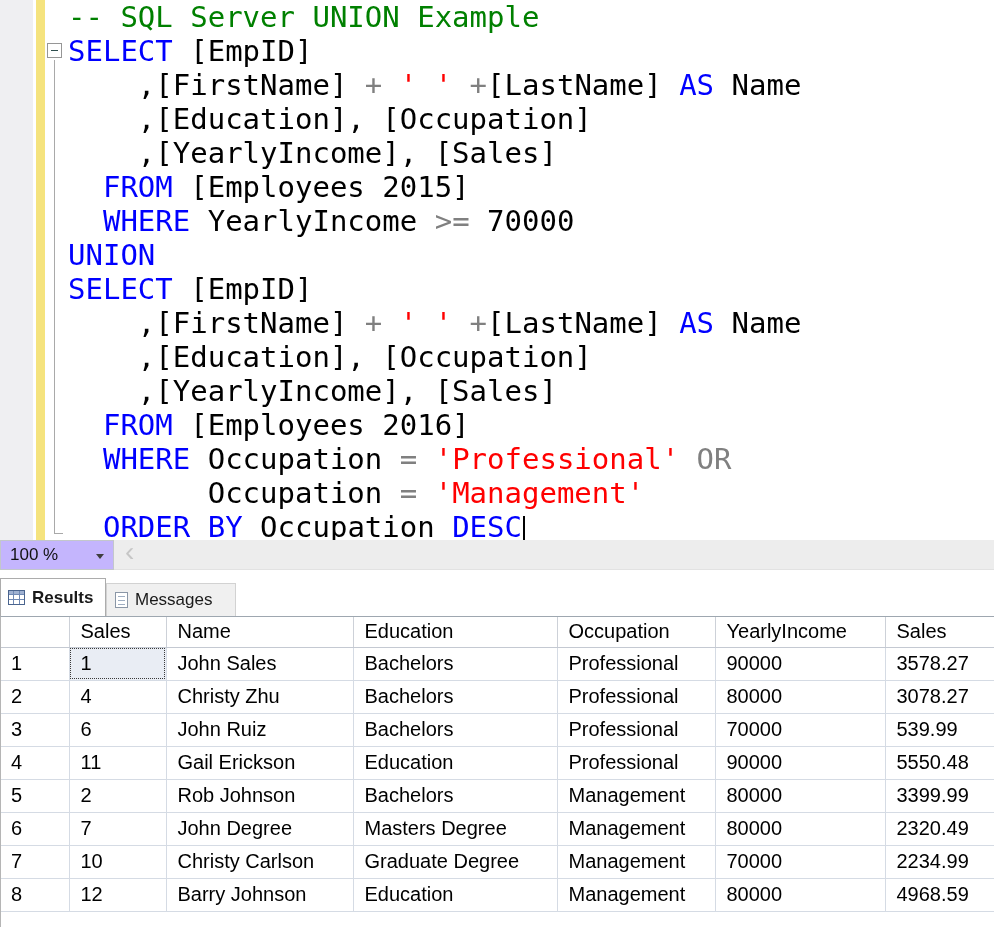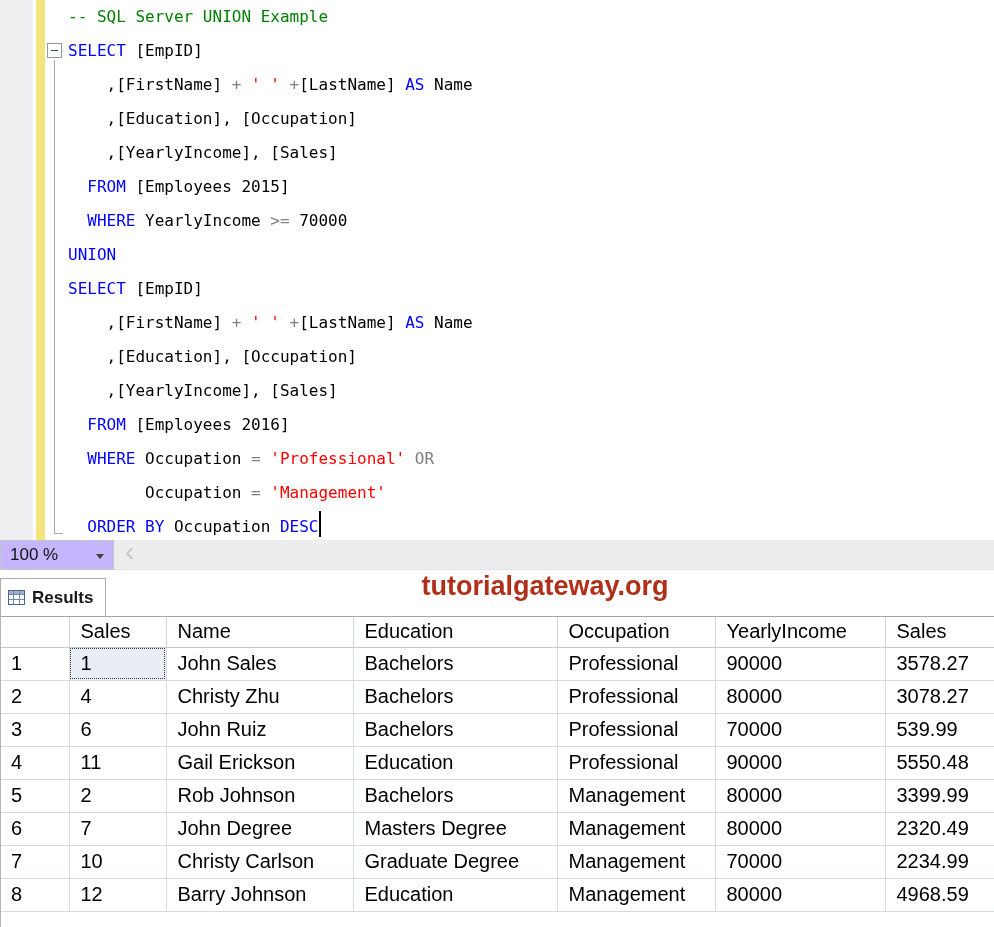--- a/index.html
+++ b/index.html
@@ -9,21 +9,21 @@
   
   .editor { position:relative; width:994px; height:540px; background:#fff; overflow:hidden; }
   .gutter { position:absolute; left:0; top:0; width:33px; height:100%; background:#EFEFF2; }
   .track-bar { position:absolute; left:36px; top:0; width:9px; height:100%; background:var(--track_bar,#F5E37E); }
   .collapse-box { position:absolute; left:47px; top:43px; width:15px; height:15px;
                   background:#fff; border:1px solid #969696; }
   .collapse-box::after { content:""; position:absolute; left:3px; right:3px; top:6px; height:1px; background:#2F4F4F; }
   .outline-line { position:absolute; left:54px; top:60px; width:9px; height:474px;
                   border-left:1px solid #A9A9A9; border-bottom:1px solid #A9A9A9; }
   .code { position:absolute; left:68px; top:0; font-family:"DejaVu Sans Mono", monospace;
-          font-size:16px; line-height:34px; white-space:pre; }
+          font-size:29px; line-height:34px; white-space:pre; }
   .code-line { height:34px; }
   .tok-k  { color:var(--keyword,#0000FF); }
   .tok-cm { color:var(--comment,#008000); }
   .tok-s  { color:var(--string,#FF0000); }
   .tok-o  { color:var(--operator,#808080); }
   .tok-t  { color:var(--identifier,#000000); }
   .caret { display:inline-block; width:2px; height:26px; background:#000; vertical-align:-5px; margin-left:1px; }
 
   
   .zoom-bar { position:relative; width:994px; height:30px; background:#EDEDED; border-bottom:1px solid #E2E2E2; }
@@ -90,21 +90,24 @@
         <i class="h"></i>
         <i></i>
         <i></i>
         <i></i>
         <i></i>
         <i></i>
         <i></i>
       </span>
     <span>Results</span>
   </div>
-  <div class="watermark">tutorialgateway.org</div>
+  <div class="tab tab-messages">
+    <span class="doc-icon"></span>
+    <span>Messages</span>
+  </div>
 </div>
 
 <div class="grid">
   <table id="results-table">
       <colgroup>
         <col style="width: 68px;">
         <col style="width: 97px;">
         <col style="width: 187px;">
         <col style="width: 204px;">
         <col style="width: 158px;">

